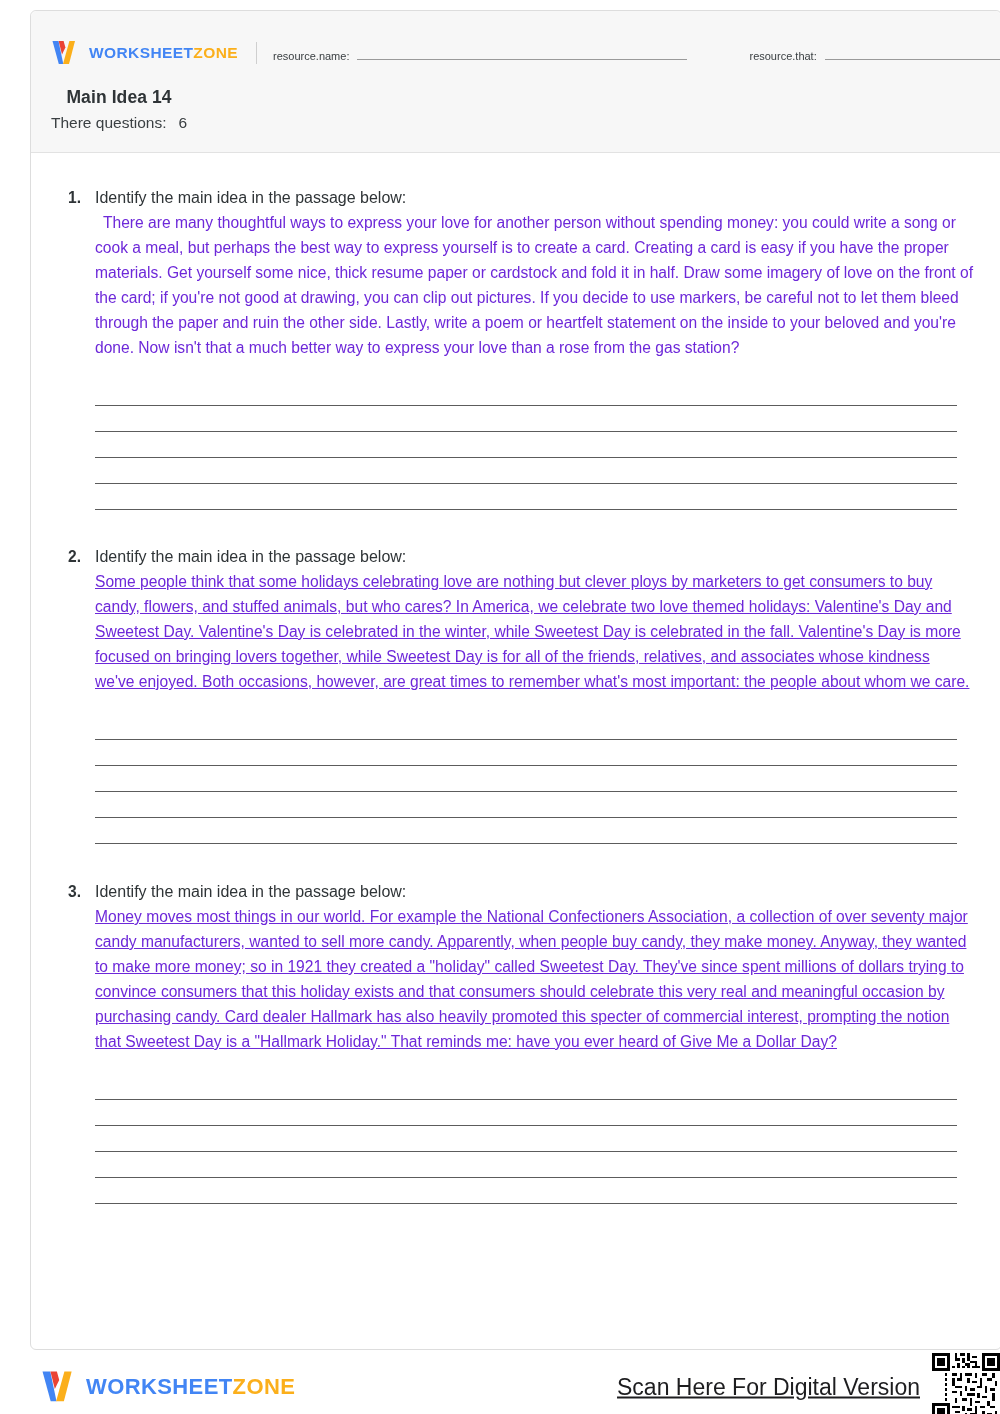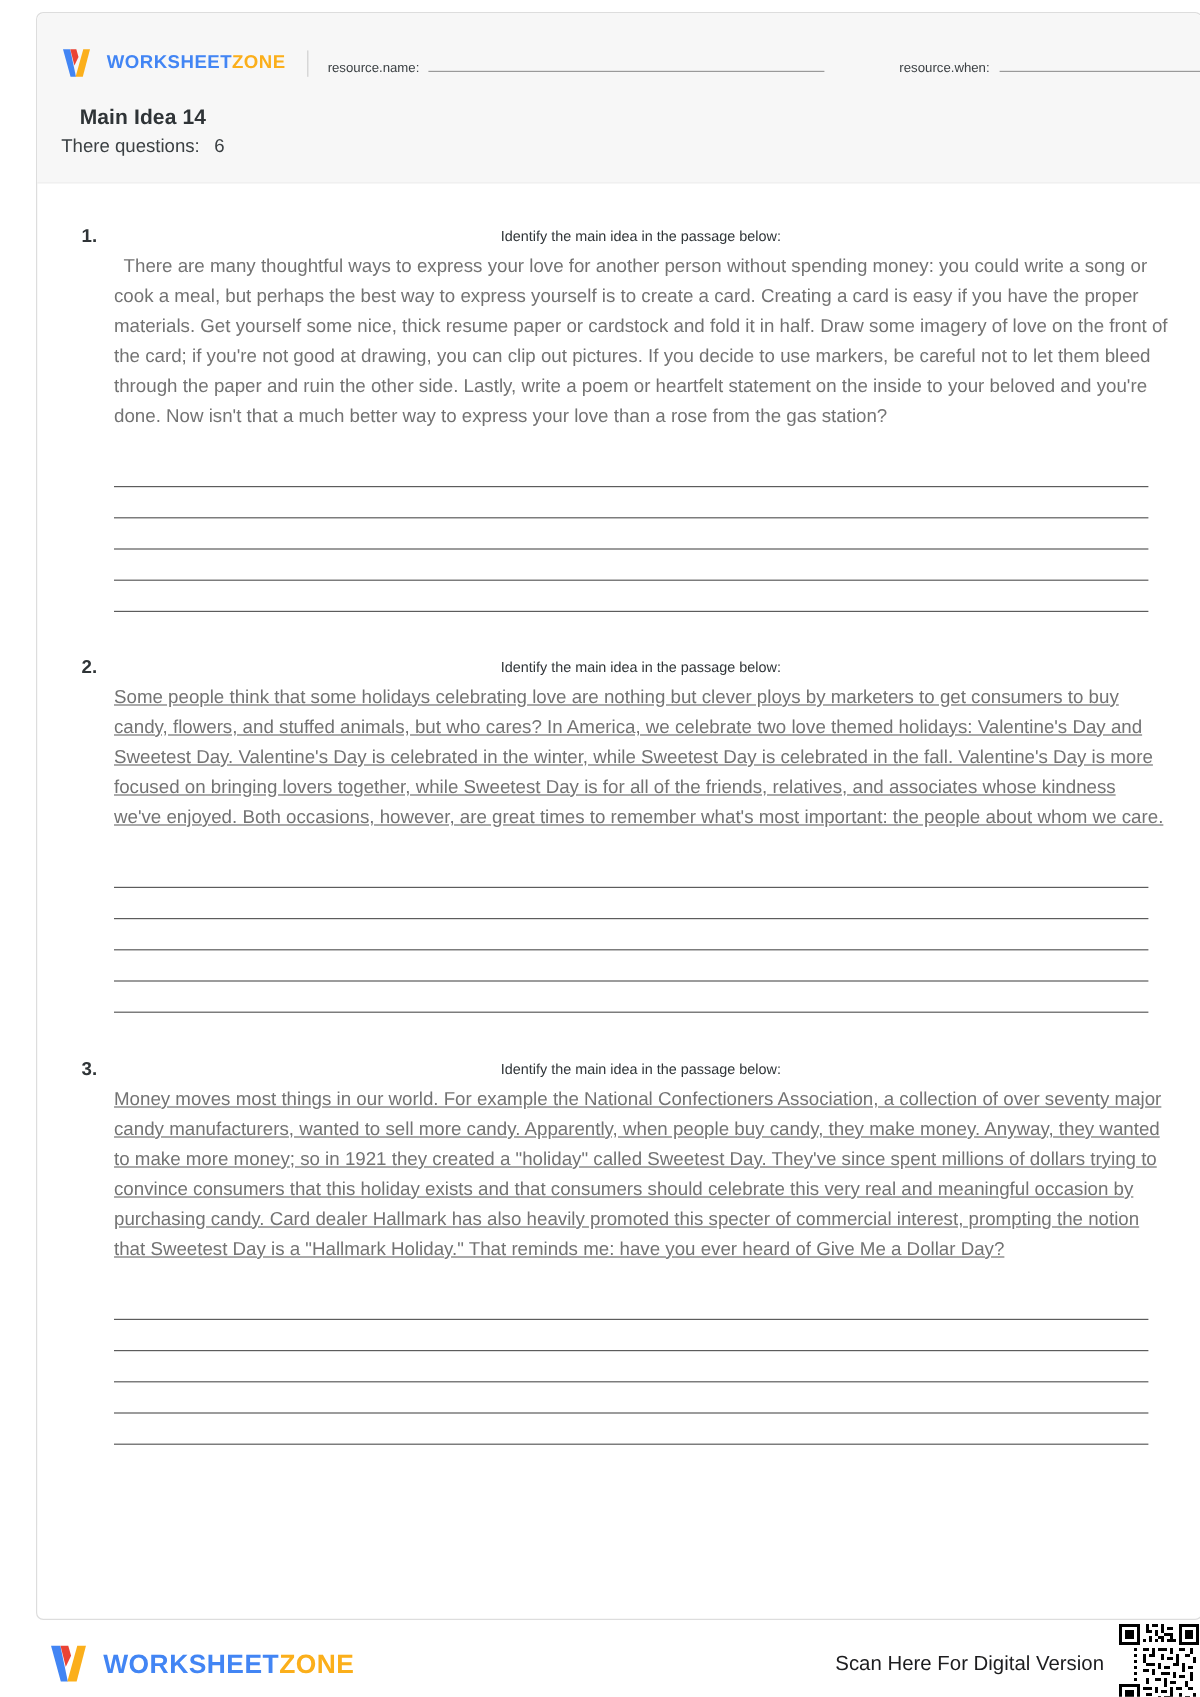--- a/index.html
+++ b/index.html
@@ -144,29 +144,28 @@
     font-size: 15.6px;
     font-weight: 700;
     color: #2f3437;
     line-height: 25px;
   }
   .q-body {
     flex: 1 1 auto;
     padding-left: 14px;
   }
   .q-prompt {
-    font-size: 12px;
+    font-size: 16px;
     line-height: 25px;
     color: #2f3437;
-    text-align: center;
   }
   .q-passage {
     font-size: 15.6px;
     line-height: 25px;
-    color: #737373;
+    color: #6d28d9;
     text-indent: 8px;
     margin: 0;
   }
   .q-passage.no-indent { text-indent: 0; text-decoration: underline; }
 
   .answer-lines {
     margin-top: 20px;
     padding-left: 44px;
     padding-right: 16px;
   }
@@ -194,23 +193,24 @@
     display: flex;
     align-items: center;
     flex: 0 0 auto;
     margin-left: 8px;
   }
   .footer-scan {
     position: absolute;
     right: 82px;
     top: 50%;
     transform: translateY(-50%);
-    font-size: 17px;
+    font-size: 23px;
     color: #1d1d1f;
     white-space: nowrap;
+    text-decoration: underline;
   }
   .qr {
     position: absolute;
     right: 0;
     top: 50%;
     transform: translateY(-50%);
     width: 72px;
     height: 72px;
     background: #ffffff;
   }
@@ -238,21 +238,21 @@
         <span class="logo-word" style="font-size:15.5px; margin-left:6px;"><span class="w-blue">WORKSHEET</span><span class="w-orange">ZONE</span></span>
 
         <span class="header-divider"></span>
 
         <span class="field">
           <span class="field-label">resource.name:</span>
           <span class="field-rule rule-name"></span>
         </span>
 
         <span class="field" style="margin-left:62px;">
-          <span class="field-label">resource.when:</span>
+          <span class="field-label">resource.that:</span>
           <span class="field-rule rule-grade"></span>
         </span>
 
       </div>
 
       <div class="title-block">
         <div class="sheet-title">Main Idea 14</div>
         <div class="total-line">
           <span>There questions:</span><span class="count">6</span>
         </div>

